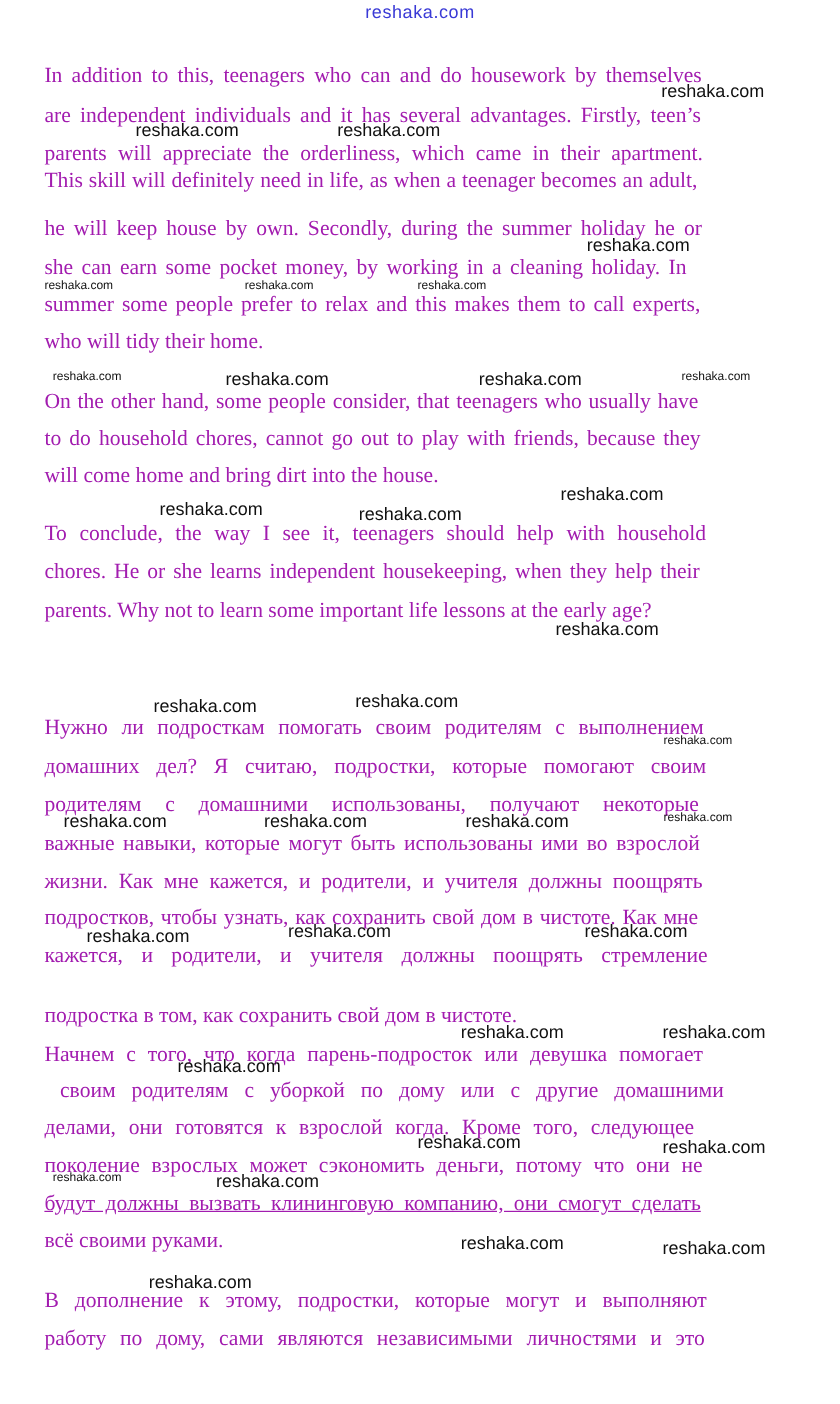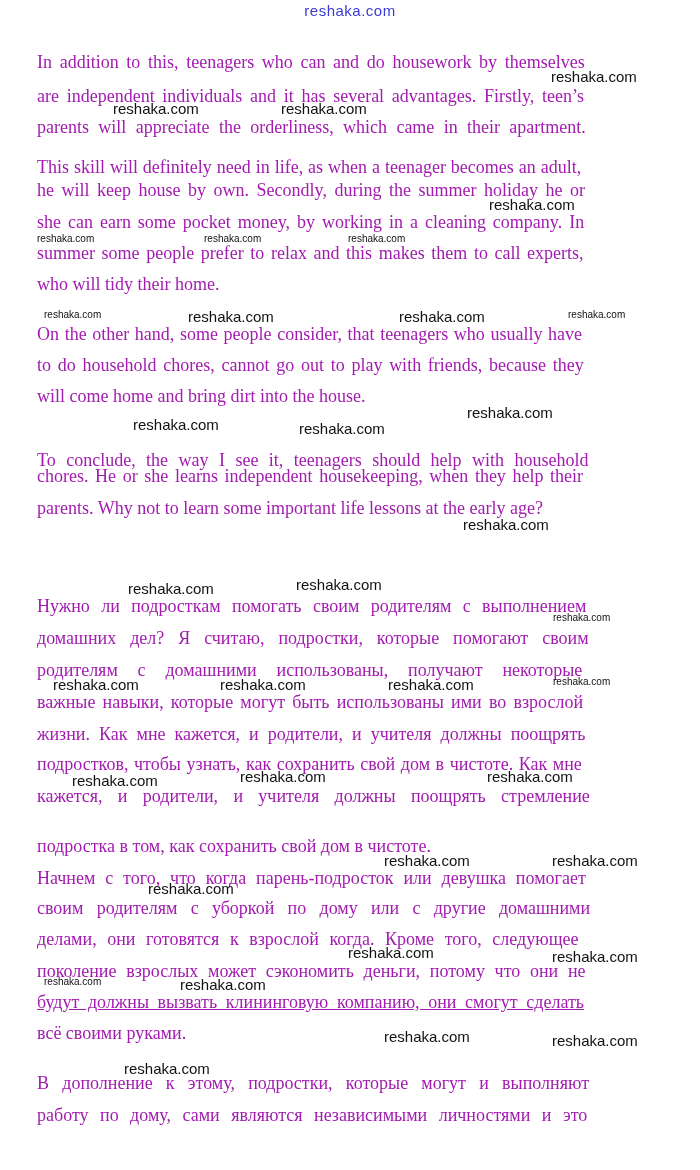--- a/index.html
+++ b/index.html
@@ -29,54 +29,54 @@
 <body>
 
 <div class="page">
 
   <div class="header-wm">reshaka.com</div>
 
   <div>
     <div class="line" style="top: 50px; white-space: nowrap; width: 619px; word-spacing: 3.17045px; text-align: left; text-align-last: left;">In addition to this, teenagers who can and do housework by themselves</div>
     <div class="line" style="top: 84px; white-space: nowrap; width: 619px; word-spacing: 3.20486px; text-align: left; text-align-last: left;">are independent individuals and it has several advantages. Firstly, teen’s</div>
     <div class="line" style="top: 115px; white-space: nowrap; width: 619px; word-spacing: 4.83507px; text-align: left; text-align-last: left;">parents will appreciate the orderliness, which came in their apartment.</div>
-    <div class="line" style="top: 155px; white-space: nowrap; width: 619px; word-spacing: 0.453125px; text-align: center; text-align-last: left;">This skill will definitely need in life, as when a teenager becomes an adult,</div>
+    <div class="line" style="top: 138px; white-space: nowrap; width: 619px; word-spacing: 0.453125px; text-align: center; text-align-last: left;">This skill will definitely need in life, as when a teenager becomes an adult,</div>
     <div class="line" style="top: 178px; white-space: nowrap; width: 619px; word-spacing: 3.01562px; text-align: left; text-align-last: left;">he will keep house by own. Secondly, during the summer holiday he or</div>
-    <div class="line" style="top: 210px; white-space: nowrap; width: 619px; word-spacing: 2.46875px; text-align: left; text-align-last: left;">she can earn some pocket money, by working in a cleaning company. In</div>
+    <div class="line" style="top: 210px; white-space: nowrap; width: 619px; word-spacing: 2.46875px; text-align: left; text-align-last: left;">she can earn some pocket money, by working in a cleaning holiday. In</div>
     <div class="line" style="top: 241px; white-space: nowrap; width: 619px; word-spacing: 2.10417px; text-align: left; text-align-last: left;">summer some people prefer to relax and this makes them to call experts,</div>
     <div class="line last" style="top: 272px; white-space: nowrap; width: 619px;">who will tidy their home.</div>
   </div>
 
   <div>
     <div class="line" style="top: 322px; white-space: nowrap; width: 619px; word-spacing: 1.12784px; text-align: left; text-align-last: left;">On the other hand, some people consider, that teenagers who usually have</div>
     <div class="line" style="top: 353px; white-space: nowrap; width: 619px; word-spacing: 2.24219px; text-align: left; text-align-last: left;">to do household chores, cannot go out to play with friends, because they</div>
     <div class="line last" style="top: 384px; white-space: nowrap; width: 619px;">will come home and bring dirt into the house.</div>
   </div>
 
   <div>
-    <div class="line" style="top: 432px; white-space: nowrap; width: 619px; word-spacing: 5.94176px; text-align: left; text-align-last: left; margin-top: 16px;">To conclude, the way I see it, teenagers should help with household</div>
+    <div class="line" style="top: 432px; white-space: nowrap; width: 619px; word-spacing: 5.94176px; text-align: left; text-align-last: left;">To conclude, the way I see it, teenagers should help with household</div>
     <div class="line" style="top: 464px; white-space: nowrap; width: 619px; word-spacing: 2.12656px; text-align: left; text-align-last: left;">chores. He or she learns independent housekeeping, when they help their</div>
     <div class="line last" style="top: 496px; white-space: nowrap; width: 619px;">parents. Why not to learn some important life lessons at the early age?</div>
   </div>
 
 
   <div>
     <div class="line" style="top: 594px; white-space: nowrap; width: 619px; word-spacing: 6.84598px; text-align: left; text-align-last: left;">Нужно ли подросткам помогать своим родителям с выполнением</div>
     <div class="line" style="top: 626px; white-space: nowrap; width: 619px; word-spacing: 9.44866px; text-align: left; text-align-last: left;">домашних дел? Я считаю, подростки, которые помогают своим</div>
     <div class="line" style="top: 658px; white-space: nowrap; width: 619px; word-spacing: 15.3438px; text-align: left; text-align-last: left;">родителям с домашними использованы, получают некоторые</div>
     <div class="line" style="top: 690px; white-space: nowrap; width: 619px; word-spacing: 2.68359px; text-align: left; text-align-last: left;">важные навыки, которые могут быть использованы ими во взрослой</div>
     <div class="line" style="top: 722px; white-space: nowrap; width: 619px; word-spacing: 4.53125px; text-align: left; text-align-last: left;">жизни. Как мне кажется, и родители, и учителя должны поощрять</div>
     <div class="line" style="top: 752px; white-space: nowrap; width: 619px; word-spacing: 1.09375px; text-align: left; text-align-last: left;">подростков, чтобы узнать, как сохранить свой дом в чистоте. Как мне</div>
     <div class="line" style="top: 784px; white-space: nowrap; width: 619px; word-spacing: 10.8348px; text-align: left; text-align-last: left;">кажется, и родители, и учителя должны поощрять стремление</div>
     <div class="line last" style="top: 790px; white-space: nowrap; width: 619px; margin-top: 44px;">подростка в том, как сохранить свой дом в чистоте.</div>
   </div>
 
   <div>
     <div class="line" style="top: 866px; white-space: nowrap; width: 619px; word-spacing: 5.40039px; text-align: right; text-align-last: left;">Начнем с того, что когда парень-подросток или девушка помогает</div>
-    <div class="line" style="top: 896px; white-space: nowrap; width: 619px; word-spacing: 8.76215px; text-align: left; text-align-last: left;">своим родителям с уборкой по дому или с другие домашними</div>
+    <div class="line" style="top: 896px; white-space: nowrap; width: 619px; word-spacing: 8.76215px; text-align: left; text-align-last: left; margin-left: 13px;">своим родителям с уборкой по дому или с другие домашними</div>
     <div class="line" style="top: 927px; white-space: nowrap; width: 619px; word-spacing: 6.08594px; text-align: left; text-align-last: left;">делами, они готовятся к взрослой когда. Кроме того, следующее</div>
     <div class="line" style="top: 959px; white-space: nowrap; width: 619px; word-spacing: 5.21484px; text-align: left; text-align-last: left;">поколение взрослых может сэкономить деньги, потому что они не</div>
     <div class="line" style="top: 990px; white-space: nowrap; width: 619px; word-spacing: 4.09375px; text-align: left; text-align-last: left; text-decoration: underline;">будут должны вызвать клининговую компанию, они смогут сделать</div>
     <div class="line last" style="top: 1021px; white-space: nowrap; width: 619px;">всё своими руками.</div>
   </div>
 
   <div>
     <div class="line" style="top: 1071px; white-space: nowrap; width: 619px; word-spacing: 8.71875px; text-align: left; text-align-last: left;">В дополнение к этому, подростки, которые могут и выполняют</div>
     <div class="line" style="top: 1103px; white-space: nowrap; width: 619px; word-spacing: 6.97266px; text-align: left; text-align-last: left;">работу по дому, сами являются независимыми личностями и это</div>
   </div>

